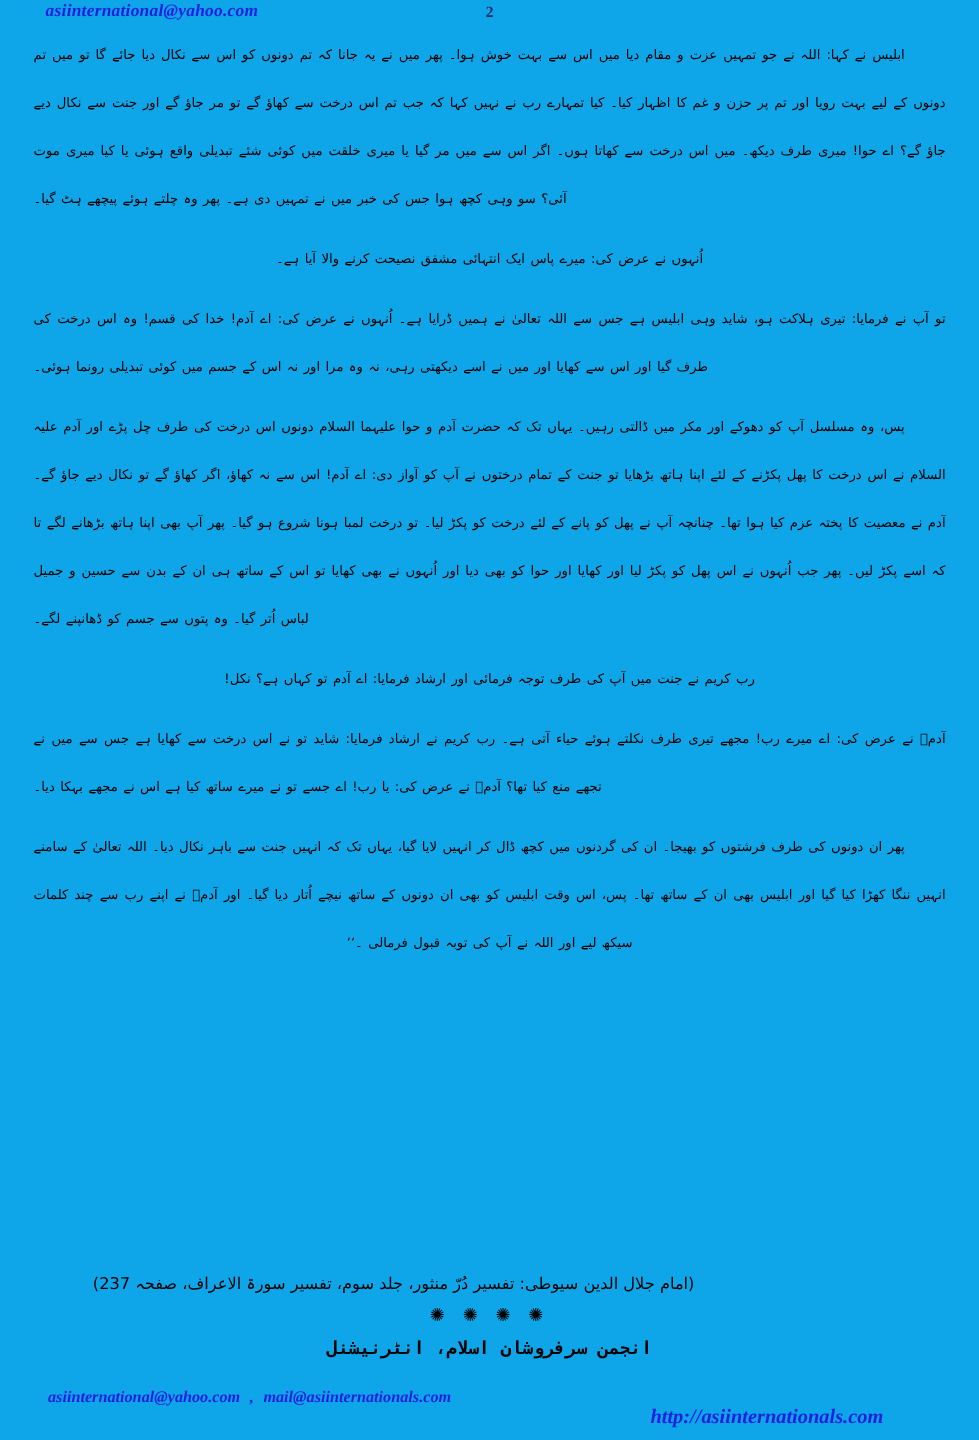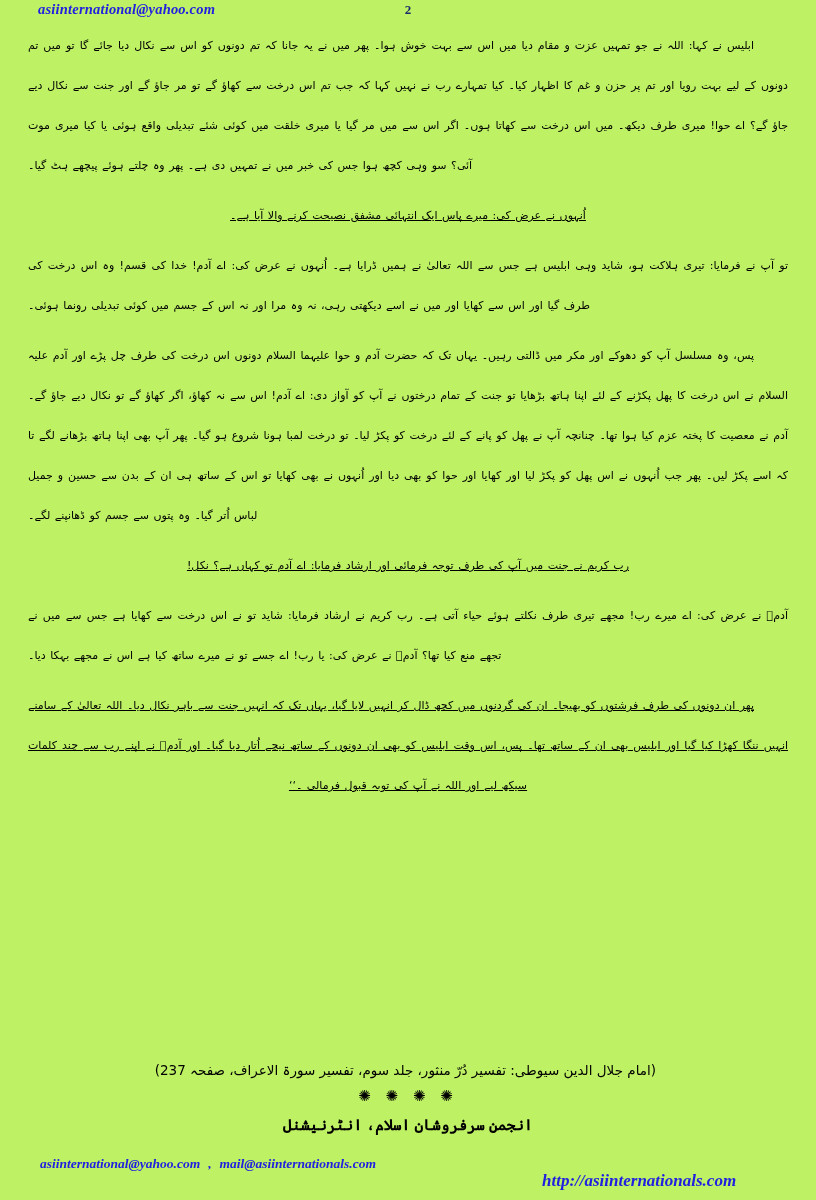--- a/index.html
+++ b/index.html
@@ -14,21 +14,21 @@
     position: relative;
     overflow: hidden;
     font-family: "DejaVu Sans", sans-serif;
   }
 
   .page {
     position: relative;
     width: 816px;
     height: 1200px;
     box-sizing: border-box;
-    background: #bef264;
+    background: #0ea5e9;
   }
 
   
   .header {
     position: absolute;
     top: 0;
     left: 0;
     width: 816px;
     height: 26px;
   }
@@ -78,30 +78,29 @@
     text-align-last: left;
     direction: rtl;
     unicode-bidi: embed;
     word-spacing: 1px;
   }
   .para.indent {
     text-indent: 34px;
   }
   .para.center-last {
     text-align-last: center;
-    text-decoration: underline;
   }
 
   
   .citation {
     position: absolute;
     left: 0;
     top: 1058px;
     width: 656px;
-    text-align: right;
+    text-align: center;
     color: #000000;
     font-family: "DejaVu Sans", sans-serif;
     font-size: 13.5px;
     line-height: 24px;
     direction: rtl;
   }
   .ornaments {
     position: absolute;
     left: 0;
     top: 1086px;
@@ -113,21 +112,21 @@
     line-height: 20px;
     direction: ltr;
   }
   .org-name {
     position: absolute;
     left: 0;
     top: 1112px;
     width: 816px;
     text-align: center;
     color: #000000;
-    font-family: Liberation Sans, sans-serif;
+    font-family: Liberation Mono, monospace;
     font-weight: bold;
     font-size: 15px;
     line-height: 26px;
     direction: rtl;
   }
 
   
   .footer {
     position: absolute;
     left: 0;

